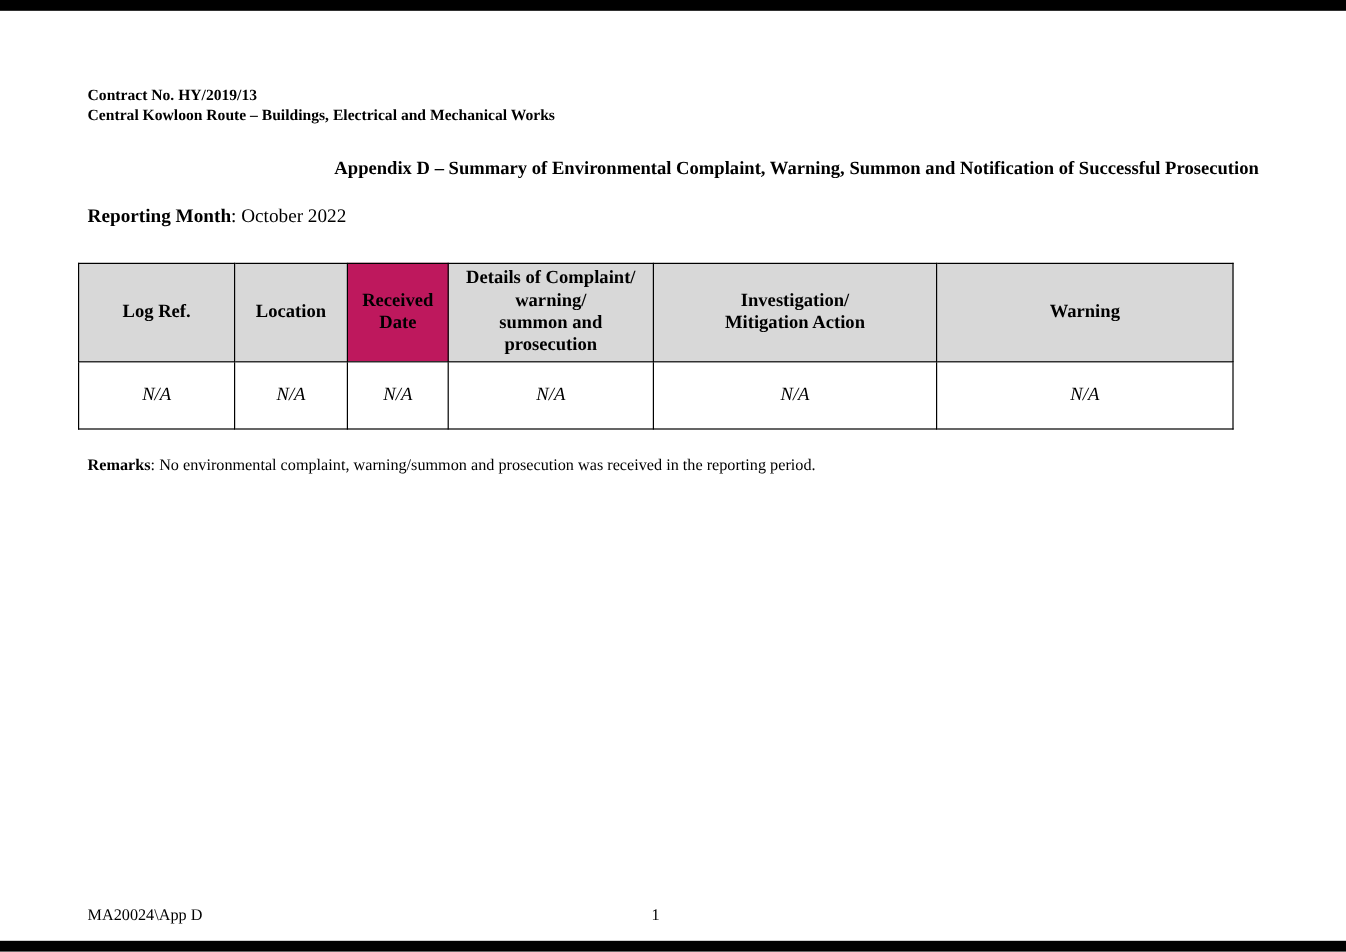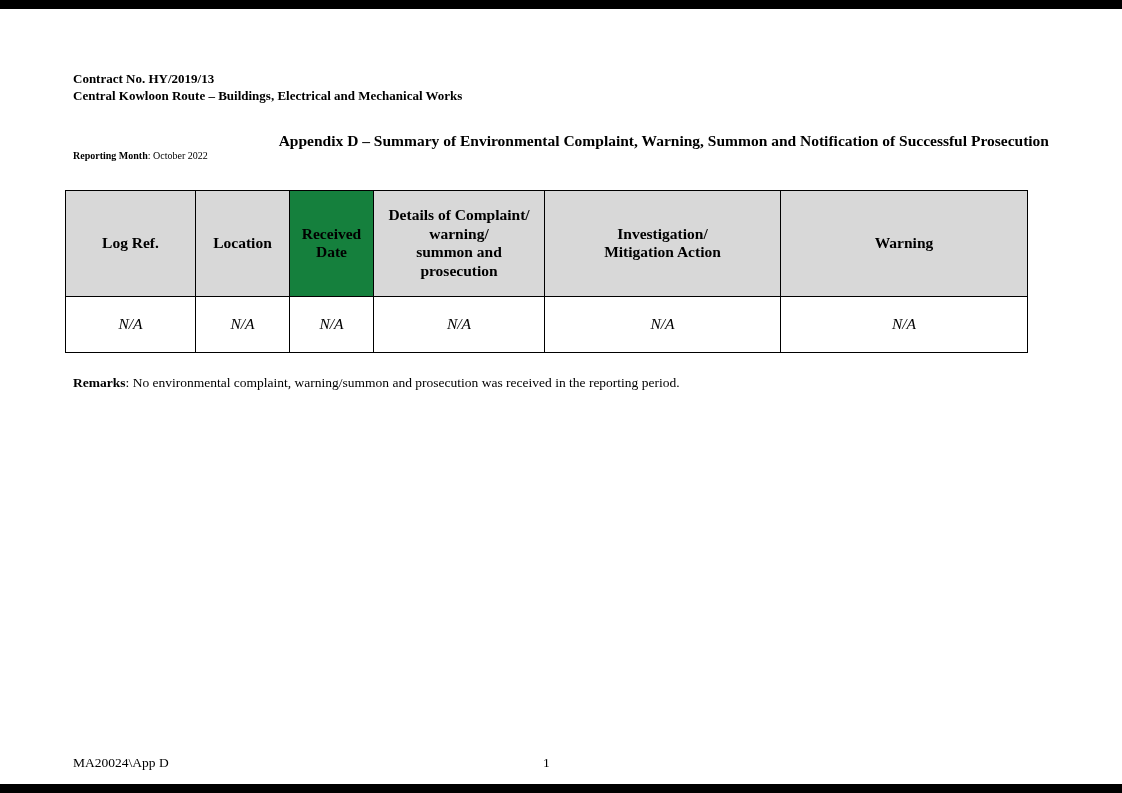--- a/index.html
+++ b/index.html
@@ -34,21 +34,22 @@
       line-height: 1.3;
       white-space: pre-line;
     }
     .appendix-heading {
       font-weight: bold;
       font-size: 15.5px;
       margin-top: 27px;
       text-align: right;
     }
     .reporting-month {
-      font-size: 10px;
+      font-size: 16px;
+      margin-top: 22px;
     }
     .reporting-month .label { font-weight: bold; }
 
     table.summary-table {
       border-collapse: collapse;
       table-layout: fixed;
       width: 962px;
       margin-top: 29px;
       margin-left: -8px;
     }
@@ -57,21 +58,21 @@
       border: 1px solid #000000;
       text-align: center;
       vertical-align: middle;
       font-size: 15.5px;
       padding: 2px 4px;
       box-sizing: border-box;
     }
     table.summary-table th {
       font-weight: bold;
       white-space: pre-line;
-      height: 106px;
+      height: 82px;
       line-height: 1.2;
     }
     table.summary-table td {
       height: 56px;
       font-weight: normal;
       font-style: italic;
     }
 
     .remarks {
       font-size: 13.5px;
@@ -111,21 +112,21 @@
       <col style="width:94px">
       <col style="width:84px">
       <col style="width:171px">
       <col style="width:236px">
       <col style="width:247px">
     </colgroup>
     <thead>
       <tr>
         <th style="background:#d8d8d8">Log Ref.</th>
         <th style="background:#d8d8d8">Location</th>
-        <th style="background:#15803d">Received
+        <th style="background:#be185d">Received
 Date</th>
         <th style="background:#d8d8d8">Details of Complaint/
 warning/
 summon and
 prosecution</th>
         <th style="background:#d8d8d8">Investigation/
 Mitigation Action</th>
         <th style="background:#d8d8d8">Warning</th>
       </tr>
     </thead>

